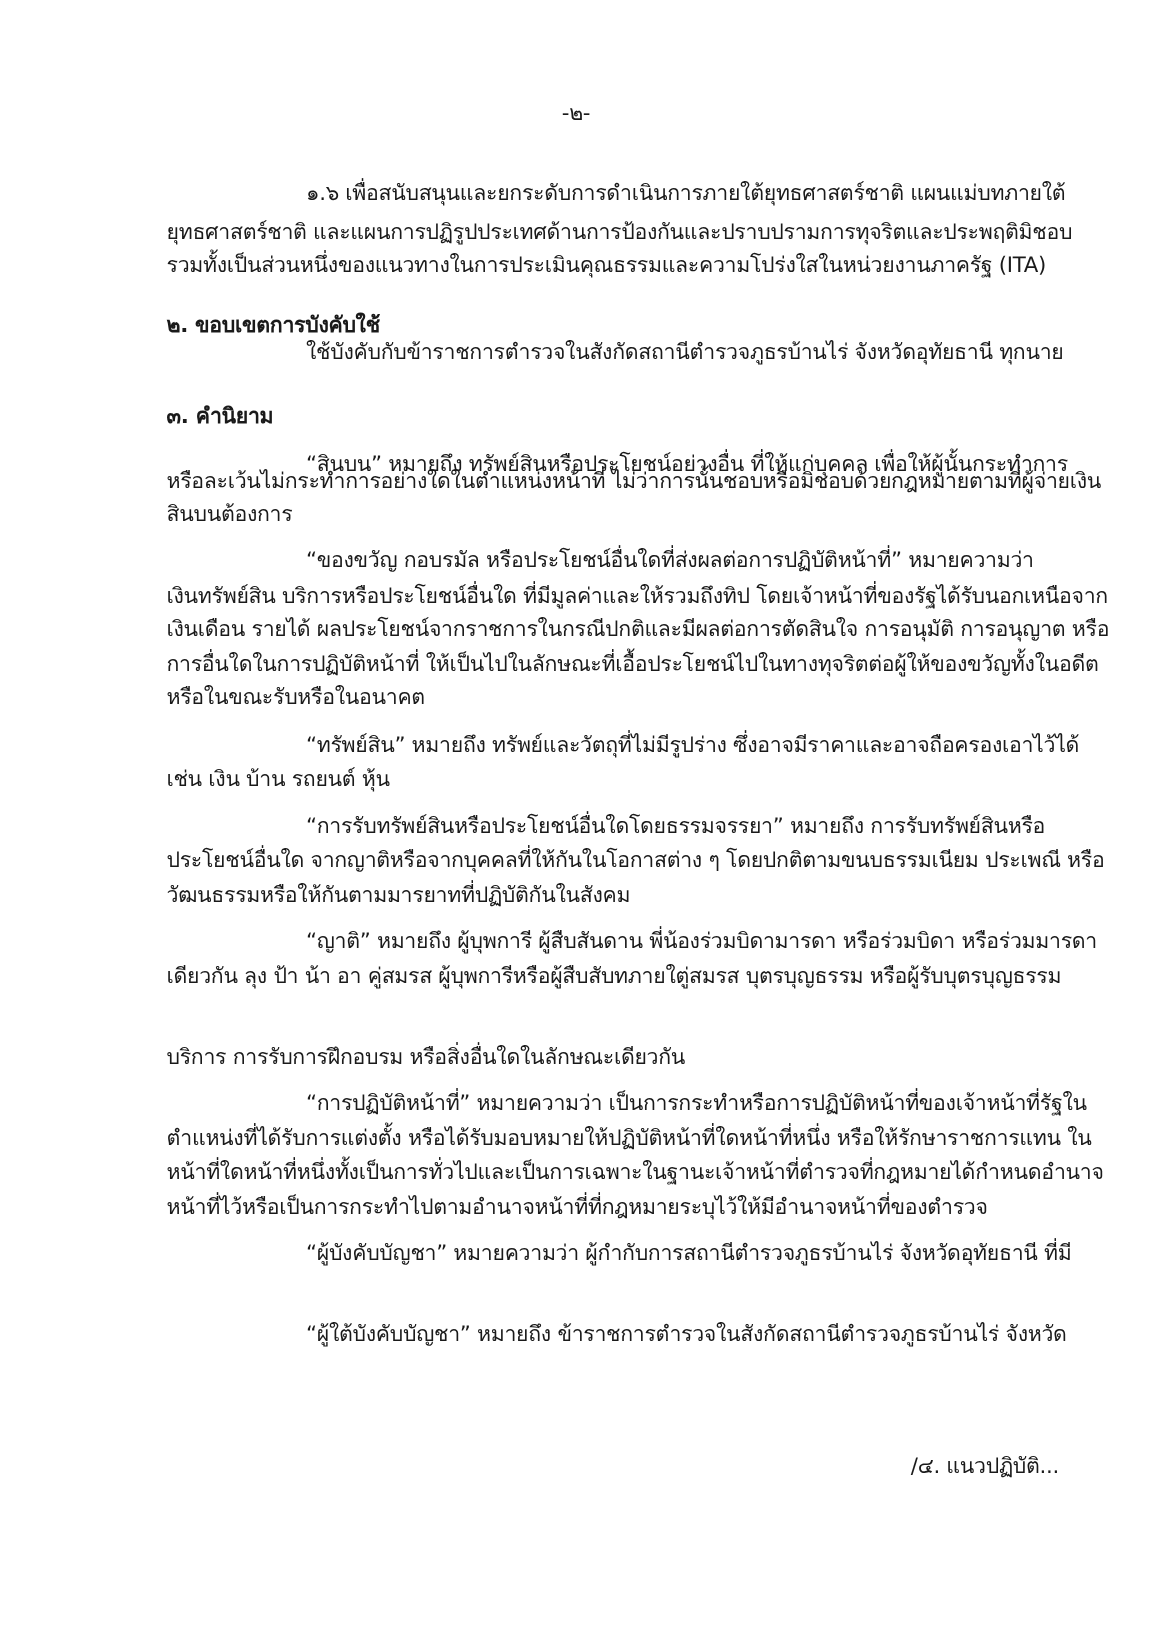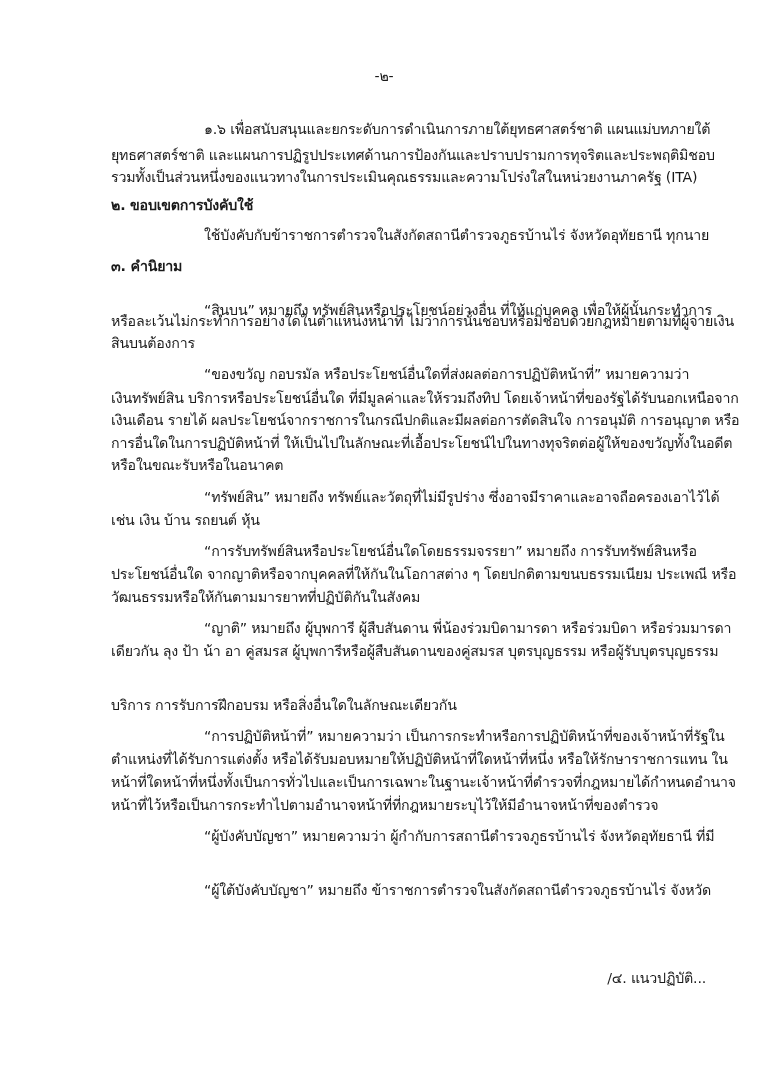--- a/index.html
+++ b/index.html
@@ -6,21 +6,21 @@
     body {
       width: 768px; height: 1086px; position: relative; overflow: hidden;
       font-family: "DejaVu Sans", "Liberation Sans", sans-serif;
       color: #1a1a1a;
     }
     .page { position: absolute; left: 0; top: 0; width: 768px; height: 1086px; background: #fff; }
     .line {
       position: absolute; white-space: nowrap;
       font-size: 14.2px; line-height: 20px; letter-spacing: -0.2px;
     }
-    .heading { font-weight: bold; }
+    .heading { font-weight: bold; margin-top: 12px; }
     .pagenum { left: 0; width: 768px; text-align: center; top: 66px; }
     .ind { left: 204px; }
     .l { left: 111px; }
     .footer { right: 62px; top: 968px; }
   </style>
 </head>
 <body>
 
 <div class="page">
 
@@ -46,21 +46,21 @@
   <div class="line l" style="top:455px">หรือในขณะรับหรือในอนาคต</div>
 
   <div class="line ind" style="top:487px">“ทรัพย์สิน” หมายถึง ทรัพย์และวัตถุที่ไม่มีรูปร่าง ซึ่งอาจมีราคาและอาจถือครองเอาไว้ได้</div>
   <div class="line l" style="top:510px">เช่น เงิน บ้าน รถยนต์ หุ้น</div>
 
   <div class="line ind" style="top:541px">“การรับทรัพย์สินหรือประโยชน์อื่นใดโดยธรรมจรรยา” หมายถึง การรับทรัพย์สินหรือ</div>
   <div class="line l" style="top:564px">ประโยชน์อื่นใด จากญาติหรือจากบุคคลที่ให้กันในโอกาสต่าง ๆ โดยปกติตามขนบธรรมเนียม ประเพณี หรือ</div>
   <div class="line l" style="top:587px">วัฒนธรรมหรือให้กันตามมารยาทที่ปฏิบัติกันในสังคม</div>
 
   <div class="line ind" style="top:618px">“ญาติ” หมายถึง ผู้บุพการี ผู้สืบสันดาน พี่น้องร่วมบิดามารดา หรือร่วมบิดา หรือร่วมมารดา</div>
-  <div class="line l" style="top:641px">เดียวกัน ลุง ป้า น้า อา คู่สมรส ผู้บุพการีหรือผู้สืบสันดานของคู่สมรส บุตรบุญธรรม หรือผู้รับบุตรบุญธรรม</div>
+  <div class="line l" style="top:641px">เดียวกัน ลุง ป้า น้า อา คู่สมรส ผู้บุพการีหรือผู้สืบสับทภายใตู่สมรส บุตรบุญธรรม หรือผู้รับบุตรบุญธรรม</div>
 
   <div class="line l" style="top:695px">บริการ การรับการฝึกอบรม หรือสิ่งอื่นใดในลักษณะเดียวกัน</div>
 
   <div class="line ind" style="top:726px">“การปฏิบัติหน้าที่” หมายความว่า เป็นการกระทำหรือการปฏิบัติหน้าที่ของเจ้าหน้าที่รัฐใน</div>
   <div class="line l" style="top:749px">ตำแหน่งที่ได้รับการแต่งตั้ง หรือได้รับมอบหมายให้ปฏิบัติหน้าที่ใดหน้าที่หนึ่ง หรือให้รักษาราชการแทน ใน</div>
   <div class="line l" style="top:772px">หน้าที่ใดหน้าที่หนึ่งทั้งเป็นการทั่วไปและเป็นการเฉพาะในฐานะเจ้าหน้าที่ตำรวจที่กฎหมายได้กำหนดอำนาจ</div>
   <div class="line l" style="top:795px">หน้าที่ไว้หรือเป็นการกระทำไปตามอำนาจหน้าที่ที่กฎหมายระบุไว้ให้มีอำนาจหน้าที่ของตำรวจ</div>
 
   <div class="line ind" style="top:826px">“ผู้บังคับบัญชา” หมายความว่า ผู้กำกับการสถานีตำรวจภูธรบ้านไร่ จังหวัดอุทัยธานี ที่มี</div>
 

